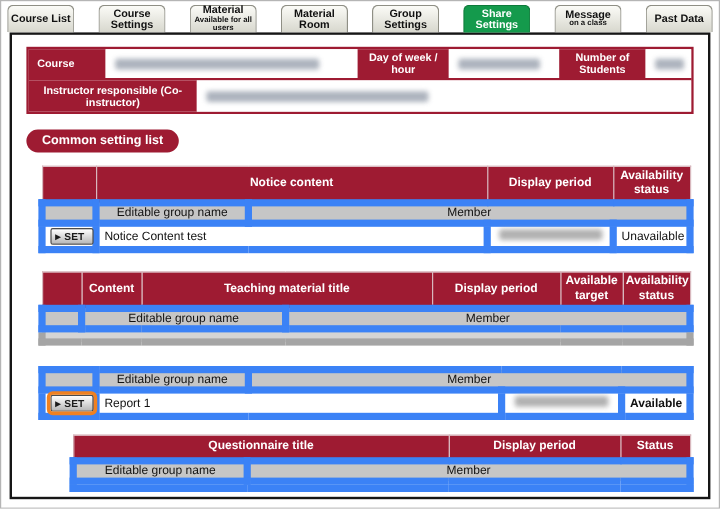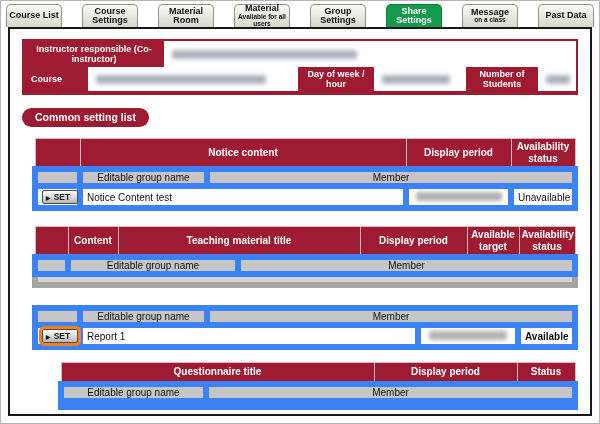--- a/index.html
+++ b/index.html
@@ -57,63 +57,63 @@
 <div class="screen">
 
   <div class="tabbar">
     <div class="tab">
         <span>Course List</span>
       </div>
     <div class="tab">
         <span>Course Settings</span>
       </div>
     <div class="tab">
-        <span>Material Room</span>
-      </div>
-    <div class="tab">
       <span>Material</span>
       <span class="sub">Available for all users</span>
     </div>
     <div class="tab">
+        <span>Material Room</span>
+      </div>
+    <div class="tab">
         <span>Group Settings</span>
       </div>
     <div class="tab active">
         <span>Share Settings</span>
       </div>
     <div class="tab">
       <span>Message</span>
       <span class="sub">on a class</span>
     </div>
     <div class="tab">
         <span>Past Data</span>
       </div>
   </div>
 
   <div class="content">
 
     
     <div class="course-panel">
+      <div class="ci-row r1">
+        <div class="ci-label left">Course</div>
+        <div class="ci-value">
+            <span class="blur w170"></span>
+          </div>
+        <div class="ci-label">Day of week / hour</div>
+        <div class="ci-value">
+            <span class="blur w68"></span>
+          </div>
+        <div class="ci-label">Number of Students</div>
+        <div class="ci-value">
+            <span class="blur w24"></span>
+          </div>
+      </div>
       <div class="ci-row r2">
         <div class="ci-label">Instructor responsible (Co-instructor)</div>
         <div class="ci-value">
             <span class="blur w185"></span>
-          </div>
-      </div>
-      <div class="ci-row r1">
-        <div class="ci-label left">Course</div>
-        <div class="ci-value">
-            <span class="blur w170"></span>
-          </div>
-        <div class="ci-label">Day of week / hour</div>
-        <div class="ci-value">
-            <span class="blur w68"></span>
-          </div>
-        <div class="ci-label">Number of Students</div>
-        <div class="ci-value">
-            <span class="blur w24"></span>
           </div>
       </div>
     </div>
 
     
     <div class="pill">Common setting list</div>
 
     
     <table class="tbl mb15">
       <colgroup>

